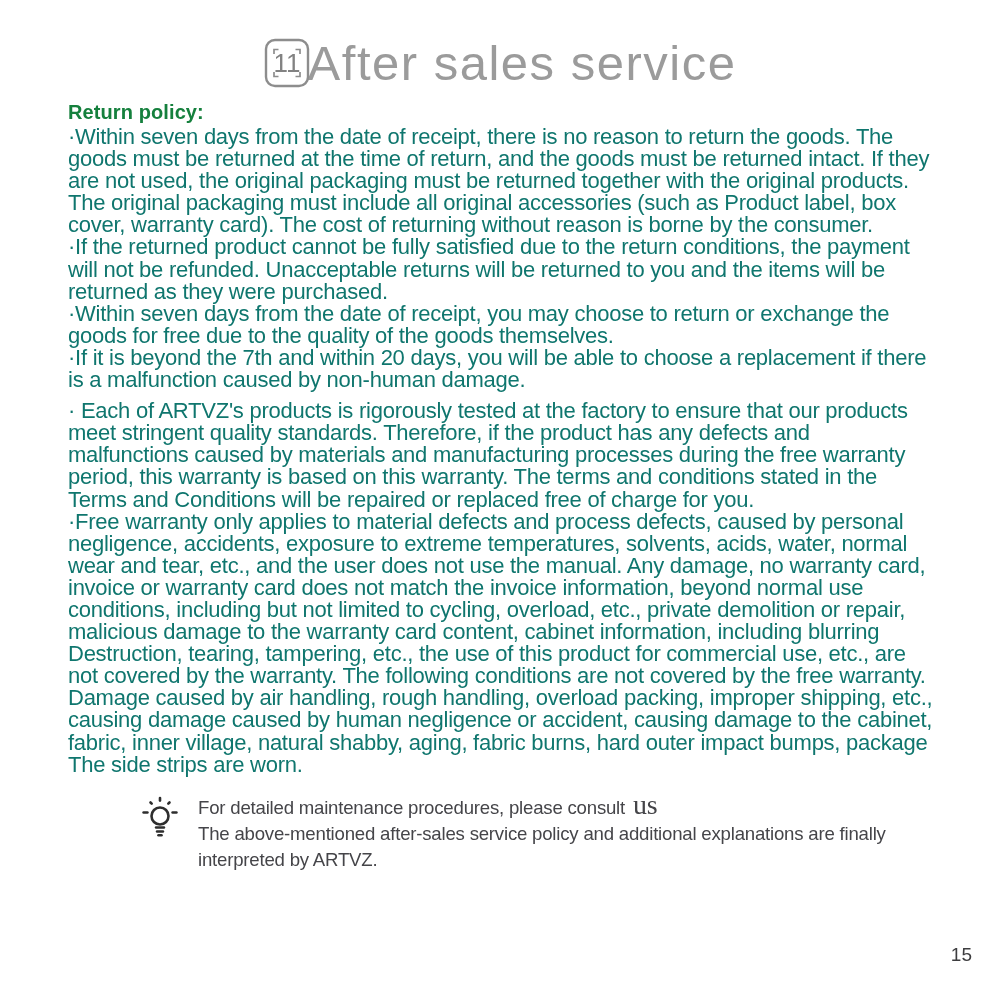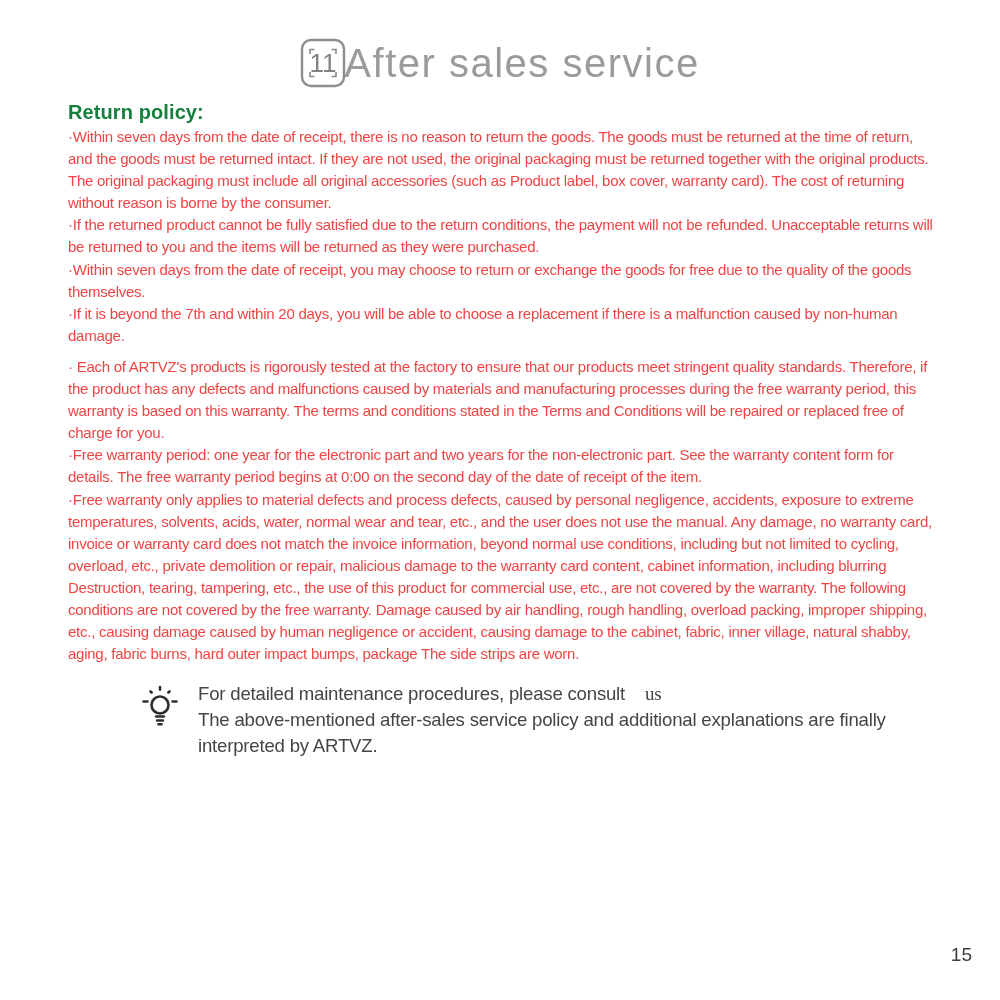--- a/index.html
+++ b/index.html
@@ -15,64 +15,64 @@
     display: flex;
     align-items: center;
     justify-content: center;
     gap: 16px;
     margin-top: 34px;
     height: 58px;
   }
   .chapter-icon { position: relative; width: 28px; height: 50px; display: inline-block; }
   .chapter-icon svg { display: block; }
   .page-title {
-    font-size: 40px;
+    font-size: 49px;
     font-weight: 300;
     letter-spacing: 1.5px;
     color: #9b9b9b;
   }
 
   
   .content {
     margin: 6px 66px 0 68px;
   }
   .section { margin-top: 9px; }
   .section-heading {
     font-size: 20px;
     font-weight: 700;
     color: #15803d;
     letter-spacing: 0.1px;
     margin-bottom: 2px;
   }
   .bullet {
-    font-size: 15px;
+    font-size: 22px;
     line-height: 22.1px;
     letter-spacing: -0.25px;
-    color: #ef4444;
+    color: #0f766e;
   }
 
   
   .note {
     display: flex;
     align-items: flex-start;
     gap: 18px;
     margin: 16px 0 0 72px;
   }
   .lightbulb-icon { flex: 0 0 auto; margin-top: 3px; }
   .note-text {
     font-size: 18.6px;
     line-height: 26px;
     letter-spacing: -0.2px;
     color: #454549;
     max-width: 780px;
   }
   .note-us {
     font-family: "Liberation Serif", serif;
-    font-size: 19px;
-    margin-left: 20px;
+    font-size: 28px;
+    margin-left: 8px;
   }
 
   
   .page-number {
     position: absolute;
     right: 28px;
     bottom: 34px;
     font-size: 19px;
     color: #3d3d3f;
   }
@@ -99,21 +99,20 @@
   <section class="section">
     <h2 class="section-heading">Return policy:</h2>
     <p class="bullet">·Within seven days from the date of receipt, there is no reason to return the goods. The goods must be returned at the time of return, and the goods must be returned intact. If they are not used, the original packaging must be returned together with the original products. The original packaging must include all original accessories (such as Product label, box cover, warranty card). The cost of returning without reason is borne by the consumer.</p>
     <p class="bullet">·If the returned product cannot be fully satisfied due to the return conditions, the payment will not be refunded. Unacceptable returns will be returned to you and the items will be returned as they were purchased.</p>
     <p class="bullet">·Within seven days from the date of receipt, you may choose to return or exchange the goods for free due to the quality of the goods themselves.</p>
     <p class="bullet">·If it is beyond the 7th and within 20 days, you will be able to choose a replacement if there is a malfunction caused by non-human damage.</p>
   </section>
 
   <section class="section">
     <p class="bullet">· Each of ARTVZ's products is rigorously tested at the factory to ensure that our products meet stringent quality standards. Therefore, if the product has any defects and malfunctions caused by materials and manufacturing processes during the free warranty period, this warranty is based on this warranty. The terms and conditions stated in the Terms and Conditions will be repaired or replaced free of charge for you.</p>
-    <p class="bullet">·Free warranty period: one year for the electronic part and two years for the non-electronic part. See the warranty content form for details. The free warranty period begins at 0:00 on the second day of the date of receipt of the item.</p>
     <p class="bullet">·Free warranty only applies to material defects and process defects, caused by personal negligence, accidents, exposure to extreme temperatures, solvents, acids, water, normal wear and tear, etc., and the user does not use the manual. Any damage, no warranty card, invoice or warranty card does not match the invoice information, beyond normal use conditions, including but not limited to cycling, overload, etc., private demolition or repair, malicious damage to the warranty card content, cabinet information, including blurring Destruction, tearing, tampering, etc., the use of this product for commercial use, etc., are not covered by the warranty. The following conditions are not covered by the free warranty. Damage caused by air handling, rough handling, overload packing, improper shipping, etc., causing damage caused by human negligence or accident, causing damage to the cabinet, fabric, inner village, natural shabby, aging, fabric burns, hard outer impact bumps, package The side strips are worn.</p>
   </section>
 
   <div class="note">
     <span class="lightbulb-icon">
       <svg width="40" height="46" viewBox="0 0 40 46" fill="none" xmlns="http://www.w3.org/2000/svg">
         <circle cx="20" cy="21" r="8.5" stroke="#2e2e2e" stroke-width="2.6" fill="none"></circle>
         <path d="M16 32.5 h8" stroke="#2e2e2e" stroke-width="2.4" stroke-linecap="round"></path>
         <path d="M17 36.5 h6" stroke="#2e2e2e" stroke-width="2.4" stroke-linecap="round"></path>
         <path d="M18.5 40.2 h3" stroke="#2e2e2e" stroke-width="2.6" stroke-linecap="round"></path>

